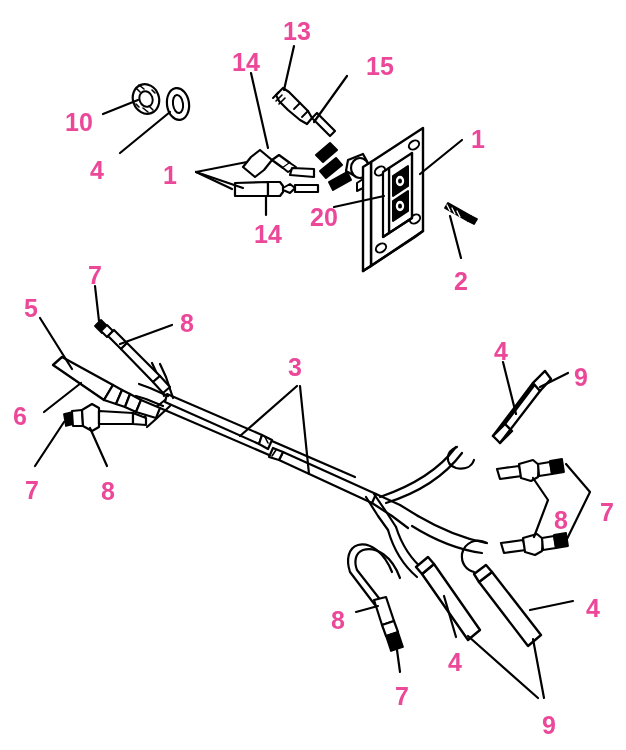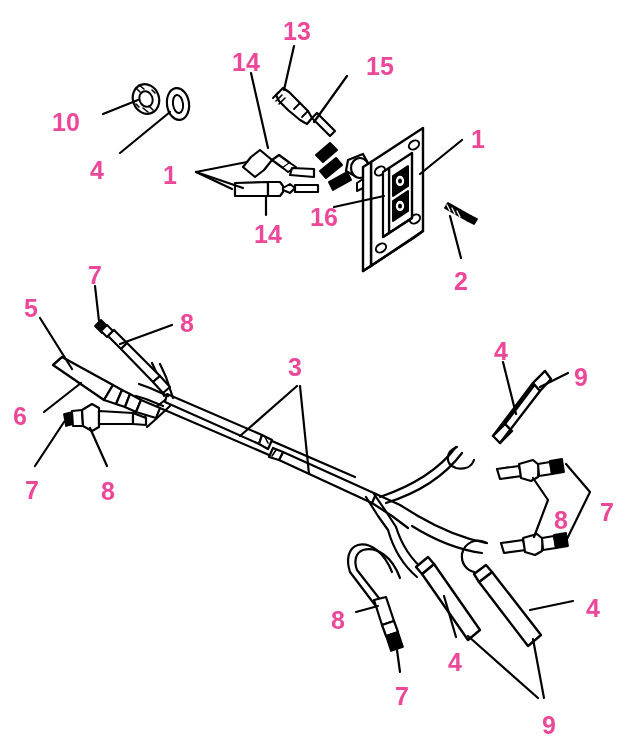--- a/index.html
+++ b/index.html
@@ -301,22 +301,22 @@
   <div class="callout-label" style="left:88px;  top:263px;">7</div>
   <div class="callout-label" style="left:25px;  top:478px;">7</div>
   <div class="callout-label" style="left:600px; top:500px;">7</div>
   <div class="callout-label" style="left:395px; top:684px;">7</div>
   <div class="callout-label" style="left:180px; top:311px;">8</div>
   <div class="callout-label" style="left:101px; top:479px;">8</div>
   <div class="callout-label" style="left:554px; top:508px;">8</div>
   <div class="callout-label" style="left:331px; top:608px;">8</div>
   <div class="callout-label" style="left:574px; top:365px;">9</div>
   <div class="callout-label" style="left:542px; top:713px;">9</div>
-  <div class="callout-label" style="left:52px;  top:110px;">10</div>
-  <div class="callout-label" style="left:310px; top:205px;">16</div>
+  <div class="callout-label" style="left:65px;  top:110px;">10</div>
+  <div class="callout-label" style="left:310px; top:205px;">20</div>
   <div class="callout-label" style="left:163px; top:163px;">1</div>
   <div class="callout-label" style="left:283px; top:19px;">13</div>
   <div class="callout-label" style="left:232px; top:50px;">14</div>
   <div class="callout-label" style="left:254px; top:222px;">14</div>
   <div class="callout-label" style="left:349px; top:54px;margin-left:17px;">15</div>
   <div class="callout-label" style="left:90px;  top:158px;">4</div>
 
 </div>
 
 </body></html>

